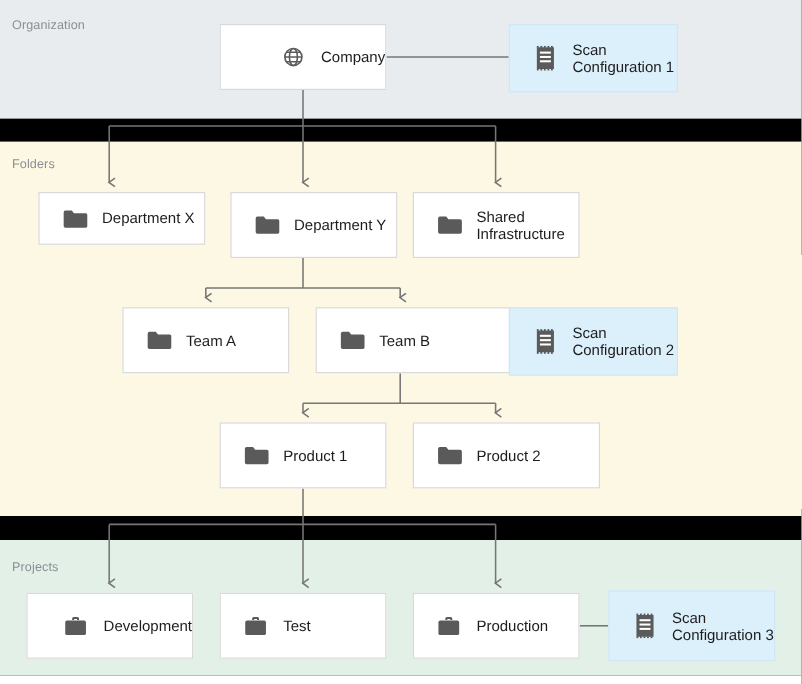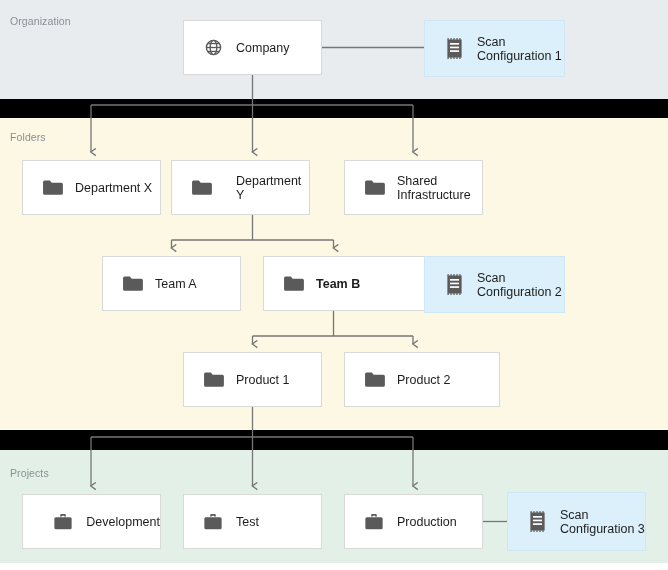--- a/index.html
+++ b/index.html
@@ -129,21 +129,21 @@
       <path d="M252.5,407 L252.5,437"></path>
       <path d="M91,437 L413,437"></path>
       <path d="M91,437 L91,486" marker-end="url(#ah)"></path>
       <path d="M252.5,437 L252.5,486" marker-end="url(#ah)"></path>
       <path d="M413,437 L413,486" marker-end="url(#ah)"></path>
 
       <path d="M483,521.5 L507,521.5"></path>
     </g>
   </svg>
 
-  <div class="node" style="left:183px; top:20px; width:139px; height:55px;">
+  <div class="node" style="left:183px; top:20px; width:139px; height:55px;justify-content:flex-end;">
     <span class="ico">
       <svg width="19" height="19" viewBox="0 0 24 24" fill="none" stroke="#5a5a5a" stroke-width="1.7">
         <circle cx="12" cy="12" r="9"></circle>
         <ellipse cx="12" cy="12" rx="4.2" ry="9"></ellipse>
         <line x1="3" y1="12" x2="21" y2="12"></line>
         <line x1="4.6" y1="7" x2="19.4" y2="7"></line>
         <line x1="4.6" y1="17" x2="19.4" y2="17"></line>
       </svg>
     </span>
     <span class="lbl">Company</span>
@@ -165,30 +165,30 @@
         <rect x="5.6" y="20.3" width="1.6" height="1.6" fill="#5a5a5a"></rect>
         <rect x="8.7" y="20.3" width="1.6" height="1.6" fill="#5a5a5a"></rect>
         <rect x="11.8" y="20.3" width="1.6" height="1.6" fill="#5a5a5a"></rect>
         <rect x="14.9" y="20.3" width="1.6" height="1.6" fill="#5a5a5a"></rect>
       </svg>
     </span>
     <span class="lbl">Scan
 Configuration 1</span>
   </div>
 
-  <div class="node" style="left:22px; top:160px; width:139px; height:55px;text-align:right;">
+  <div class="node" style="left:32px; top:160px; width:139px; height:44px;text-align:right;">
     <span class="ico">
       <svg width="21" height="17" viewBox="0 0 22 18">
         <path d="M1,3.2 a1.6,1.6 0 0 1 1.6,-1.6 h5.6 l1.9,2.4 h10.3 a1.6,1.6 0 0 1 1.6,1.6 v9.6 a1.6,1.6 0 0 1 -1.6,1.6 h-17.8 a1.6,1.6 0 0 1 -1.6,-1.6 z" fill="#5a5a5a"></path>
       </svg>
     </span>
     <span class="lbl">Department X</span>
   </div>
 
-  <div class="node" style="left:171px; top:160px; width:139px; height:55px;gap:12px;">
+  <div class="node" style="left:192px; top:160px; width:139px; height:55px;">
     <span class="ico">
       <svg width="21" height="17" viewBox="0 0 22 18">
         <path d="M1,3.2 a1.6,1.6 0 0 1 1.6,-1.6 h5.6 l1.9,2.4 h10.3 a1.6,1.6 0 0 1 1.6,1.6 v9.6 a1.6,1.6 0 0 1 -1.6,1.6 h-17.8 a1.6,1.6 0 0 1 -1.6,-1.6 z" fill="#5a5a5a"></path>
       </svg>
     </span>
     <span class="lbl">Department Y</span>
   </div>
 
   <div class="node" style="left:102px; top:256px; width:139px; height:55px;">
     <span class="ico">
@@ -202,21 +202,21 @@
   <div class="node" style="left:344px; top:160px; width:139px; height:55px;">
     <span class="ico">
       <svg width="21" height="17" viewBox="0 0 22 18">
         <path d="M1,3.2 a1.6,1.6 0 0 1 1.6,-1.6 h5.6 l1.9,2.4 h10.3 a1.6,1.6 0 0 1 1.6,1.6 v9.6 a1.6,1.6 0 0 1 -1.6,1.6 h-17.8 a1.6,1.6 0 0 1 -1.6,-1.6 z" fill="#5a5a5a"></path>
       </svg>
     </span>
     <span class="lbl">Shared
 Infrastructure</span>
   </div>
 
-  <div class="node" style="left:263px; top:256px; width:170px; height:55px;font-weight:bold;">
+  <div class="node" style="left:263px; top:256px; width:170px; height:55px;">
     <span class="ico">
       <svg width="21" height="17" viewBox="0 0 22 18">
         <path d="M1,3.2 a1.6,1.6 0 0 1 1.6,-1.6 h5.6 l1.9,2.4 h10.3 a1.6,1.6 0 0 1 1.6,1.6 v9.6 a1.6,1.6 0 0 1 -1.6,1.6 h-17.8 a1.6,1.6 0 0 1 -1.6,-1.6 z" fill="#5a5a5a"></path>
       </svg>
     </span>
     <span class="lbl">Team B</span>
   </div>
 
   <div class="node scan" style="left:424px; top:256px; width:141px; height:57px;">
     <span class="ico">

